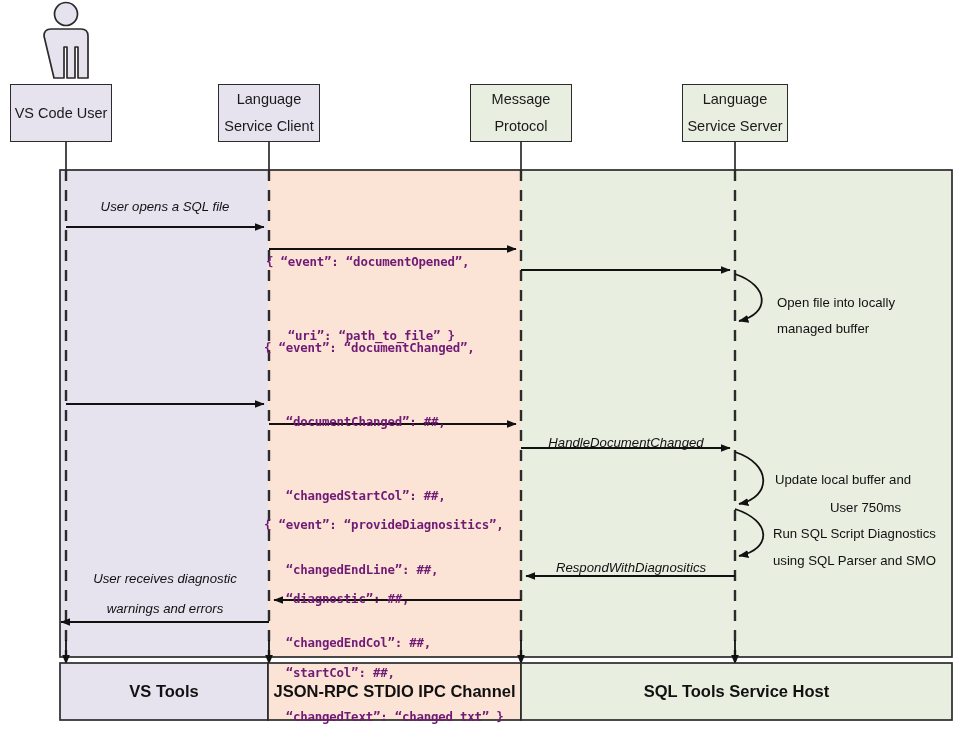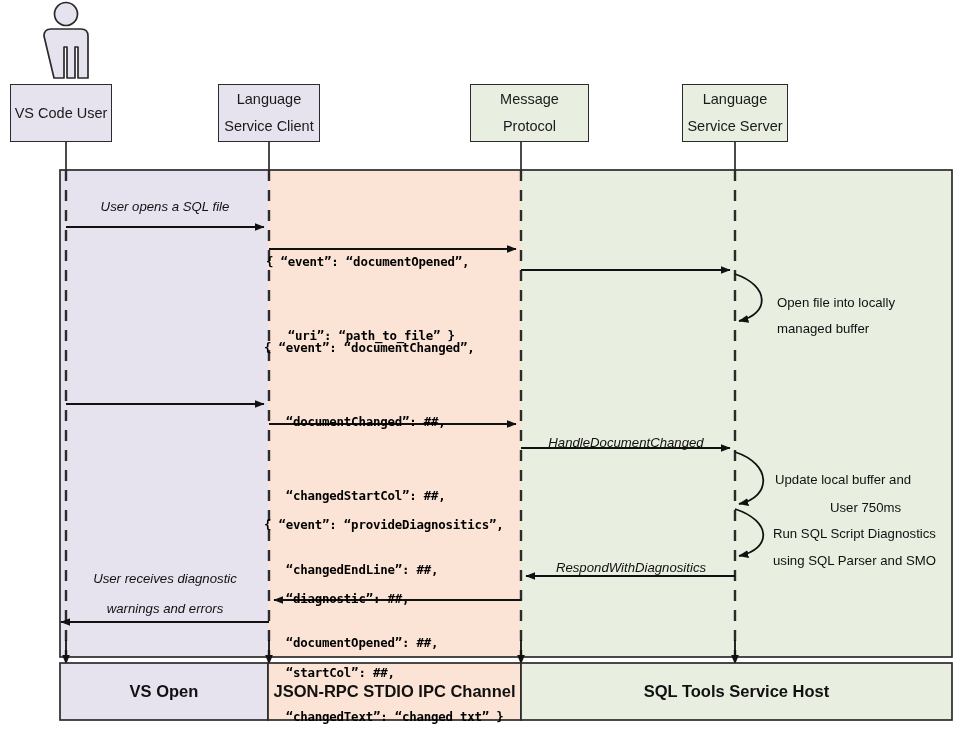--- a/index.html
+++ b/index.html
@@ -68,21 +68,21 @@
     font-size: 13.2px;
     color: #111111;
     white-space: pre;
   }
   
   .json-block {
     position: absolute;
     font-family: "DejaVu Sans Mono", "Liberation Mono", monospace;
     font-size: 12.4px;
     font-weight: bold;
-    color: #000000;
+    color: #701a75;
     line-height: 24.6px;
     white-space: pre;
     letter-spacing: -0.2px;
   }
   .json-block div { white-space: pre; }
 </style>
 </head>
 <body>
 
 <div id="canvas">
@@ -153,21 +153,21 @@
 
   <div class="pbox lilac" style="left:10px; top:84px; width:102px; height:58px;">
     <span>VS Code User</span>
   </div>
 
   <div class="pbox lilac" style="left:218px; top:84px; width:102px; height:58px;">
     <span>Language</span>
     <span>Service Client</span>
   </div>
 
-  <div class="pbox green" style="left:470px; top:84px; width:119px; height:58px;">
+  <div class="pbox green" style="left:470px; top:84px; width:102px; height:58px;">
     <span>Message</span>
     <span>Protocol</span>
   </div>
 
   <div class="pbox green" style="left:682px; top:84px; width:106px; height:58px;">
     <span>Language</span>
     <span>Service Server</span>
   </div>
 
   <div class="msglabel" style="left:66px; top:199px; width:198px;">User opens a SQL file</div>
@@ -193,30 +193,30 @@
   <div class="json-block" style="left:266px; top:201px;">
     <div>{ “event”: “documentOpened”,</div>
     <div>   “uri”: “path_to_file” }</div>
   </div>
 
   <div class="json-block" style="left:264px; top:287px;">
     <div>{ “event”: “documentChanged”,</div>
     <div>   “documentChanged”: ##,</div>
     <div>   “changedStartCol”: ##,</div>
     <div>   “changedEndLine”: ##,</div>
-    <div>   “documentOpened”: ##,</div>
+    <div>   “changedEndCol”: ##,</div>
     <div>   “changedText”: “changed txt” }</div>
   </div>
 
   <div class="json-block" style="left:264px; top:464px;">
     <div>{ “event”: “provideDiagnositics”,</div>
     <div>   “diagnostic”: ##,</div>
     <div>   “startCol”: ##,</div>
     
     
     
   </div>
 
-  <div class="fbox" style="left:60px; top:663px; width:208px; height:57px;">VS Open</div>
+  <div class="fbox" style="left:60px; top:663px; width:208px; height:57px;">VS Tools</div>
   <div class="fbox" style="left:268px; top:663px; width:253px; height:57px;">JSON-RPC STDIO IPC Channel</div>
   <div class="fbox" style="left:521px; top:663px; width:431px; height:57px;">SQL Tools Service Host</div>
 
 </div>
 
 </body></html>

